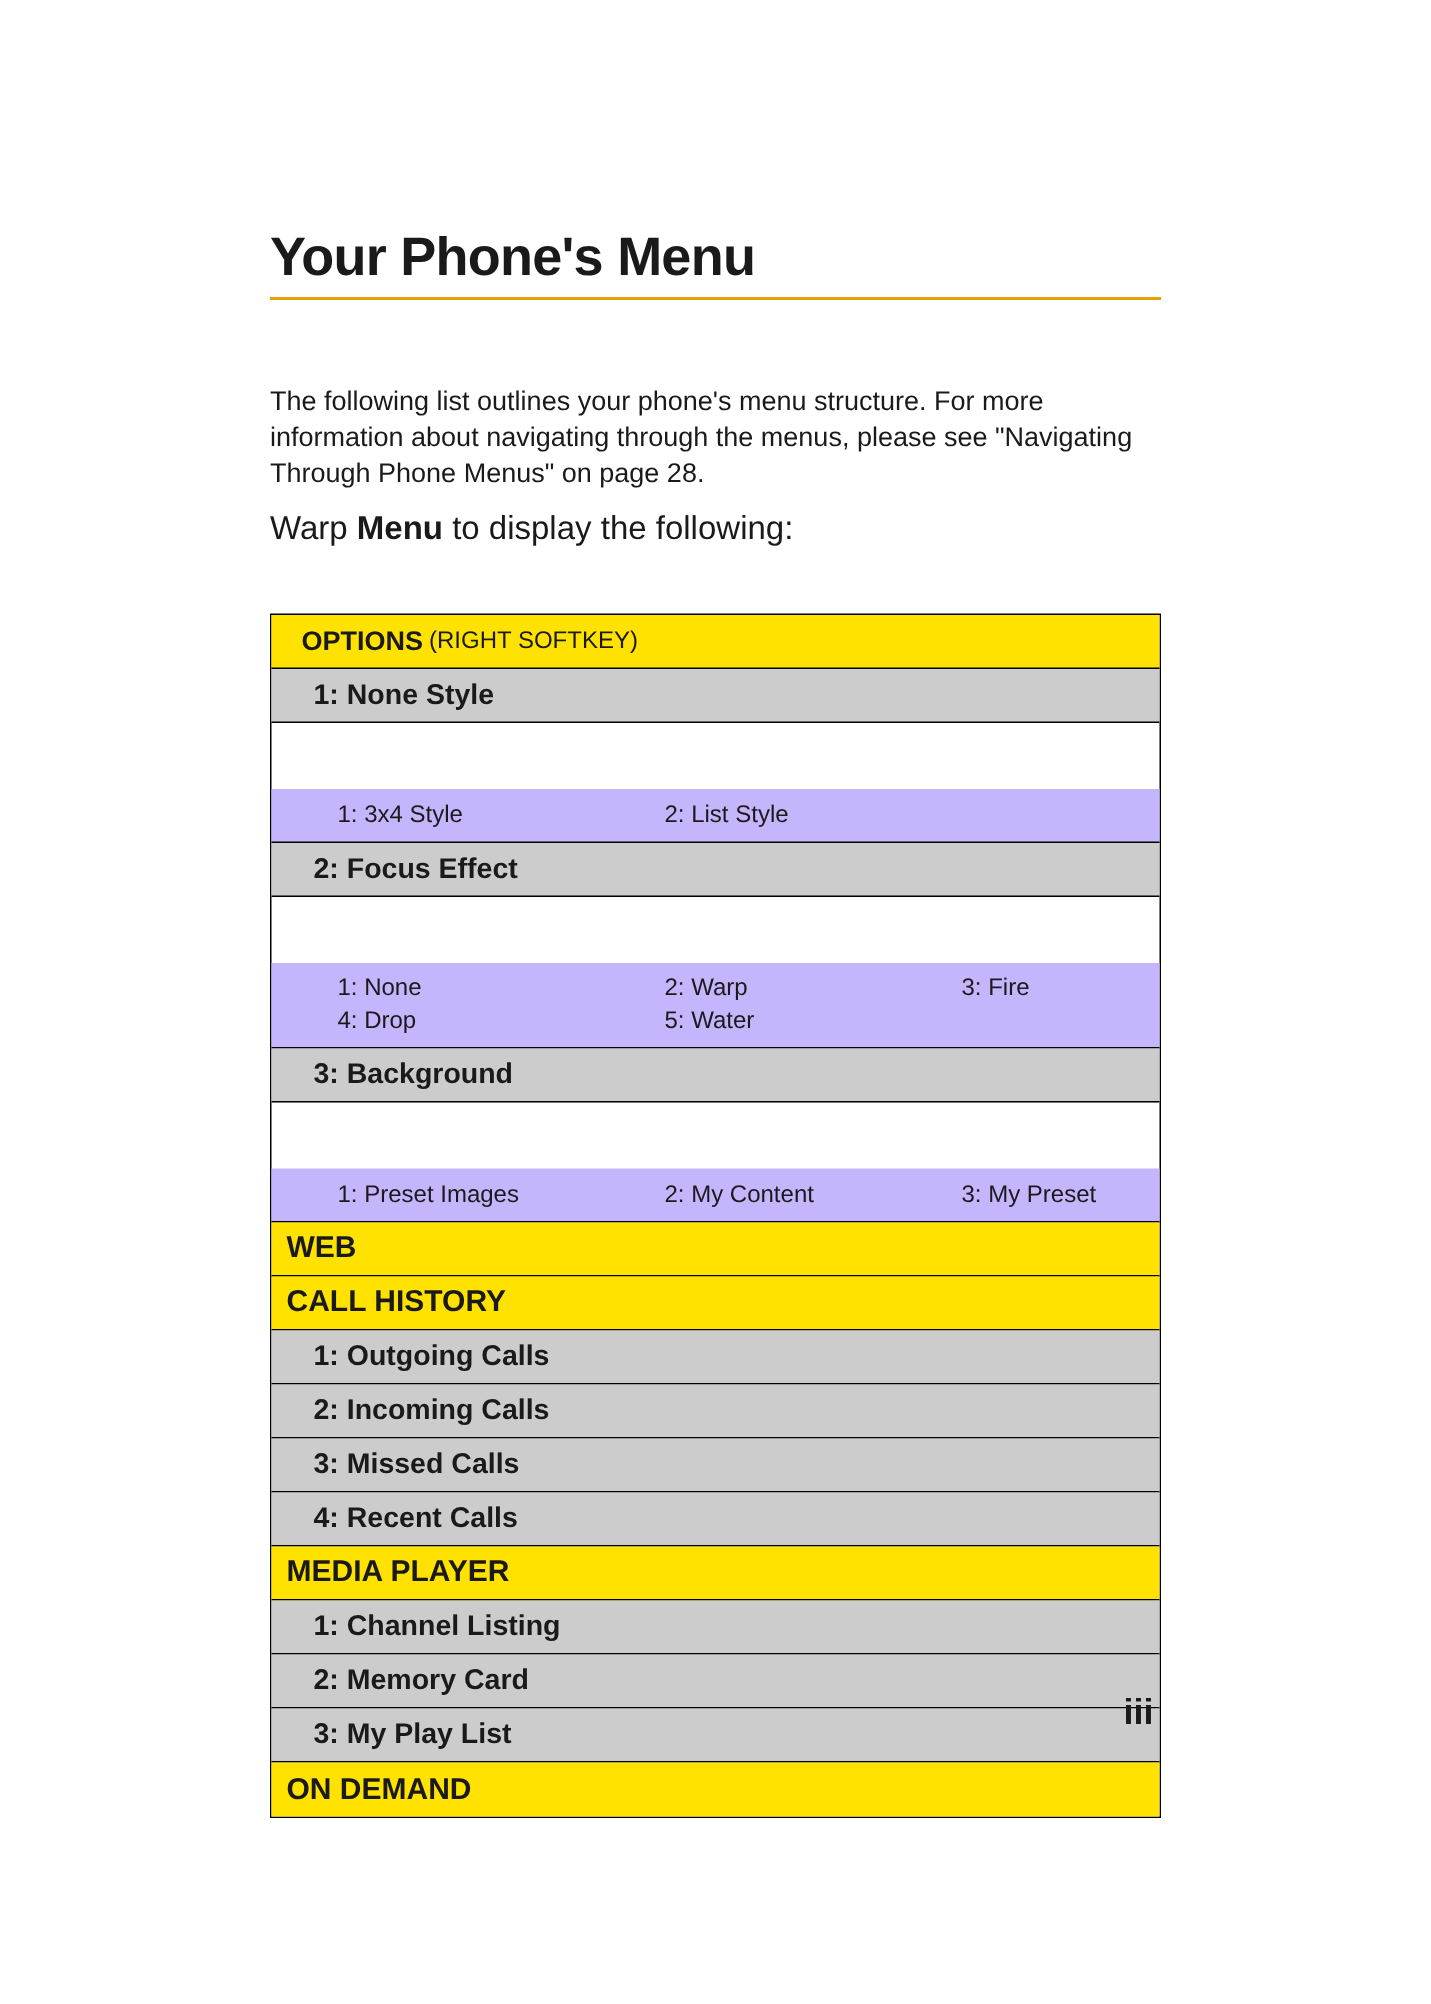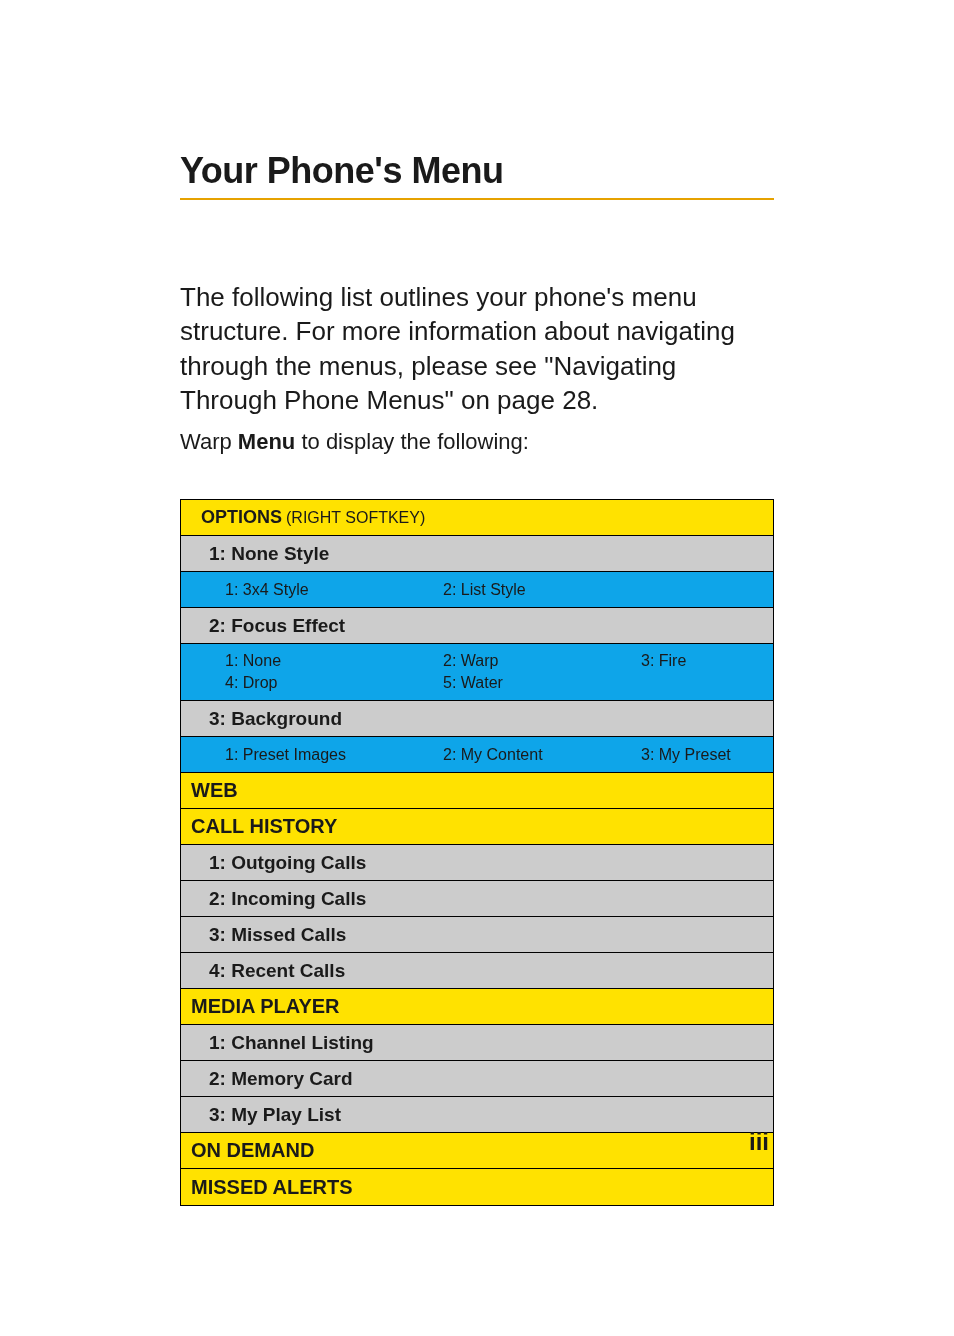--- a/index.html
+++ b/index.html
@@ -23,22 +23,22 @@
     font-weight: 700;
     letter-spacing: -0.5px;
     margin: 0;
   }
   .title-rule {
     margin-top: 6px;
     height: 2px;
     background: #E6A200;
   }
   .intro {
-    margin-top: 80px;
-    font-size: 26px;
+    margin-top: 56px;
+    font-size: 18px;
     line-height: 1.32;
   }
   .intro p { margin: 0; }
   .press {
     margin-top: 12px;
     font-size: 22px;
   }
   .press strong { font-weight: 700; }
   .menu-table {
     margin-top: 44px;
@@ -73,23 +73,24 @@
     font-size: 20px;
     padding: 6px 10px;
   }
   .row.sub-header {
     background: #CCCCCC;
     font-weight: 700;
     padding-left: 28px;
     font-size: 19px;
   }
   .row.options {
-    background: #0ea5e9;
+    background: #c4b5fd;
     font-size: 16px;
     padding: 6px 10px;
+    margin-top: 44px;
   }
   .row.options .cols {
     display: grid;
     grid-template-columns: 210px 190px 170px;
     column-gap: 8px;
     width: 100%;
     padding-left: 34px;
   }
   .row.options .cell {
     padding: 1px 0;
@@ -165,19 +166,18 @@
     <div class="row sub-header">3: Missed Calls</div>
     <div class="row sub-header">4: Recent Calls</div>
 
     <div class="row cat-header">MEDIA PLAYER</div>
     <div class="row sub-header">1: Channel Listing</div>
     <div class="row sub-header">2: Memory Card</div>
     <div class="row sub-header">3: My Play List</div>
 
     <div class="row cat-header">ON DEMAND</div>
 
-    <div class="row cat-header">MISSED ALERTS</div>
 
   </div>
 
   <div class="page-num">iii</div>
 
 </div>
 
 </body></html>

